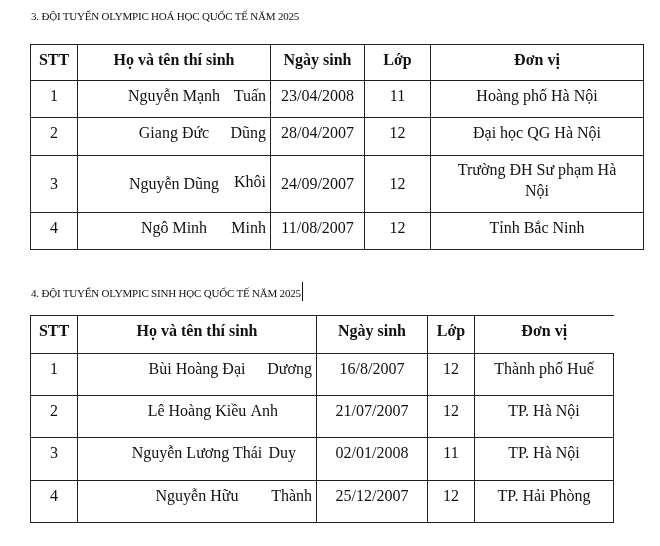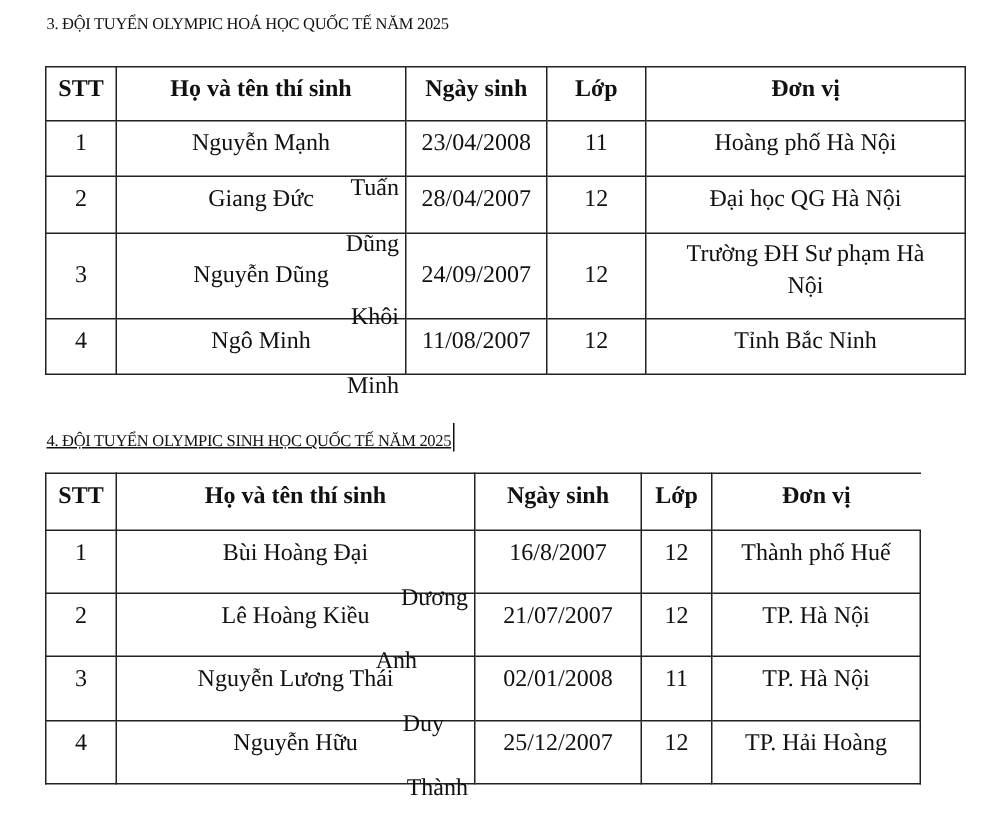--- a/index.html
+++ b/index.html
@@ -1,28 +1,28 @@
 <!DOCTYPE html>
 <html><head>
 <meta charset="utf-8">
 <style>
   html, body { margin: 0; padding: 0; background: #ffffff; }
   body { width: 660px; height: 546px; position: relative; overflow: hidden;
          font-family: "Liberation Serif", "DejaVu Serif", serif; color: #111; }
   .heading { position: absolute; left: 31px; font-size: 11px; letter-spacing: -0.2px; white-space: nowrap; }
   #h1 { top: 10px; }
-  #h2 { top: 282px; text-decoration: underline; }
+  #h2 { top: 282px; }
   .cursor { display: inline-block; width: 1px; height: 19px; background: #111; vertical-align: -4px; margin-left: 1px; }
   table { position: absolute; left: 30px; border-collapse: collapse; font-size: 16px; }
   td, th { border: 1.5px solid #222; vertical-align: top; padding: 6px 7px 0 7px; text-align: center; font-weight: normal; box-sizing: border-box; }
   th { font-weight: bold; }
   #t1 { top: 44px; }
   #t2 { top: 315px; }
   .name-cell { position: relative; }
-  .name-cell .last { position: absolute; right: 4px; top: 6px; margin-top: 30px; }
+  .name-cell .last { position: absolute; right: 4px; top: 6px; }
   #t2 tr.header th:last-child { border-right: none; }
   .line2 { display: block; }
 </style>
 </head>
 <body>
 
 <div id="h1" class="heading">3. ĐỘI TUYỂN OLYMPIC HOÁ HỌC QUỐC TẾ NĂM 2025</div>
 
 <table id="t1">
   <colgroup>
@@ -111,16 +111,16 @@
     <td class="name-cell"><span>Nguyễn Lương Thái</span><span class="last" style="right:20px">Duy</span></td>
     <td>02/01/2008</td>
     <td>11</td>
     <td>TP. Hà Nội</td>
   </tr>
   <tr style="height:42px">
     <td>4</td>
     <td class="name-cell"><span>Nguyễn Hữu</span><span class="last">Thành</span></td>
     <td>25/12/2007</td>
     <td>12</td>
-    <td>TP. Hải Hoàng</td>
+    <td>TP. Hải Phòng</td>
   </tr>
 </tbody>
   </table>
 
 </body></html>

